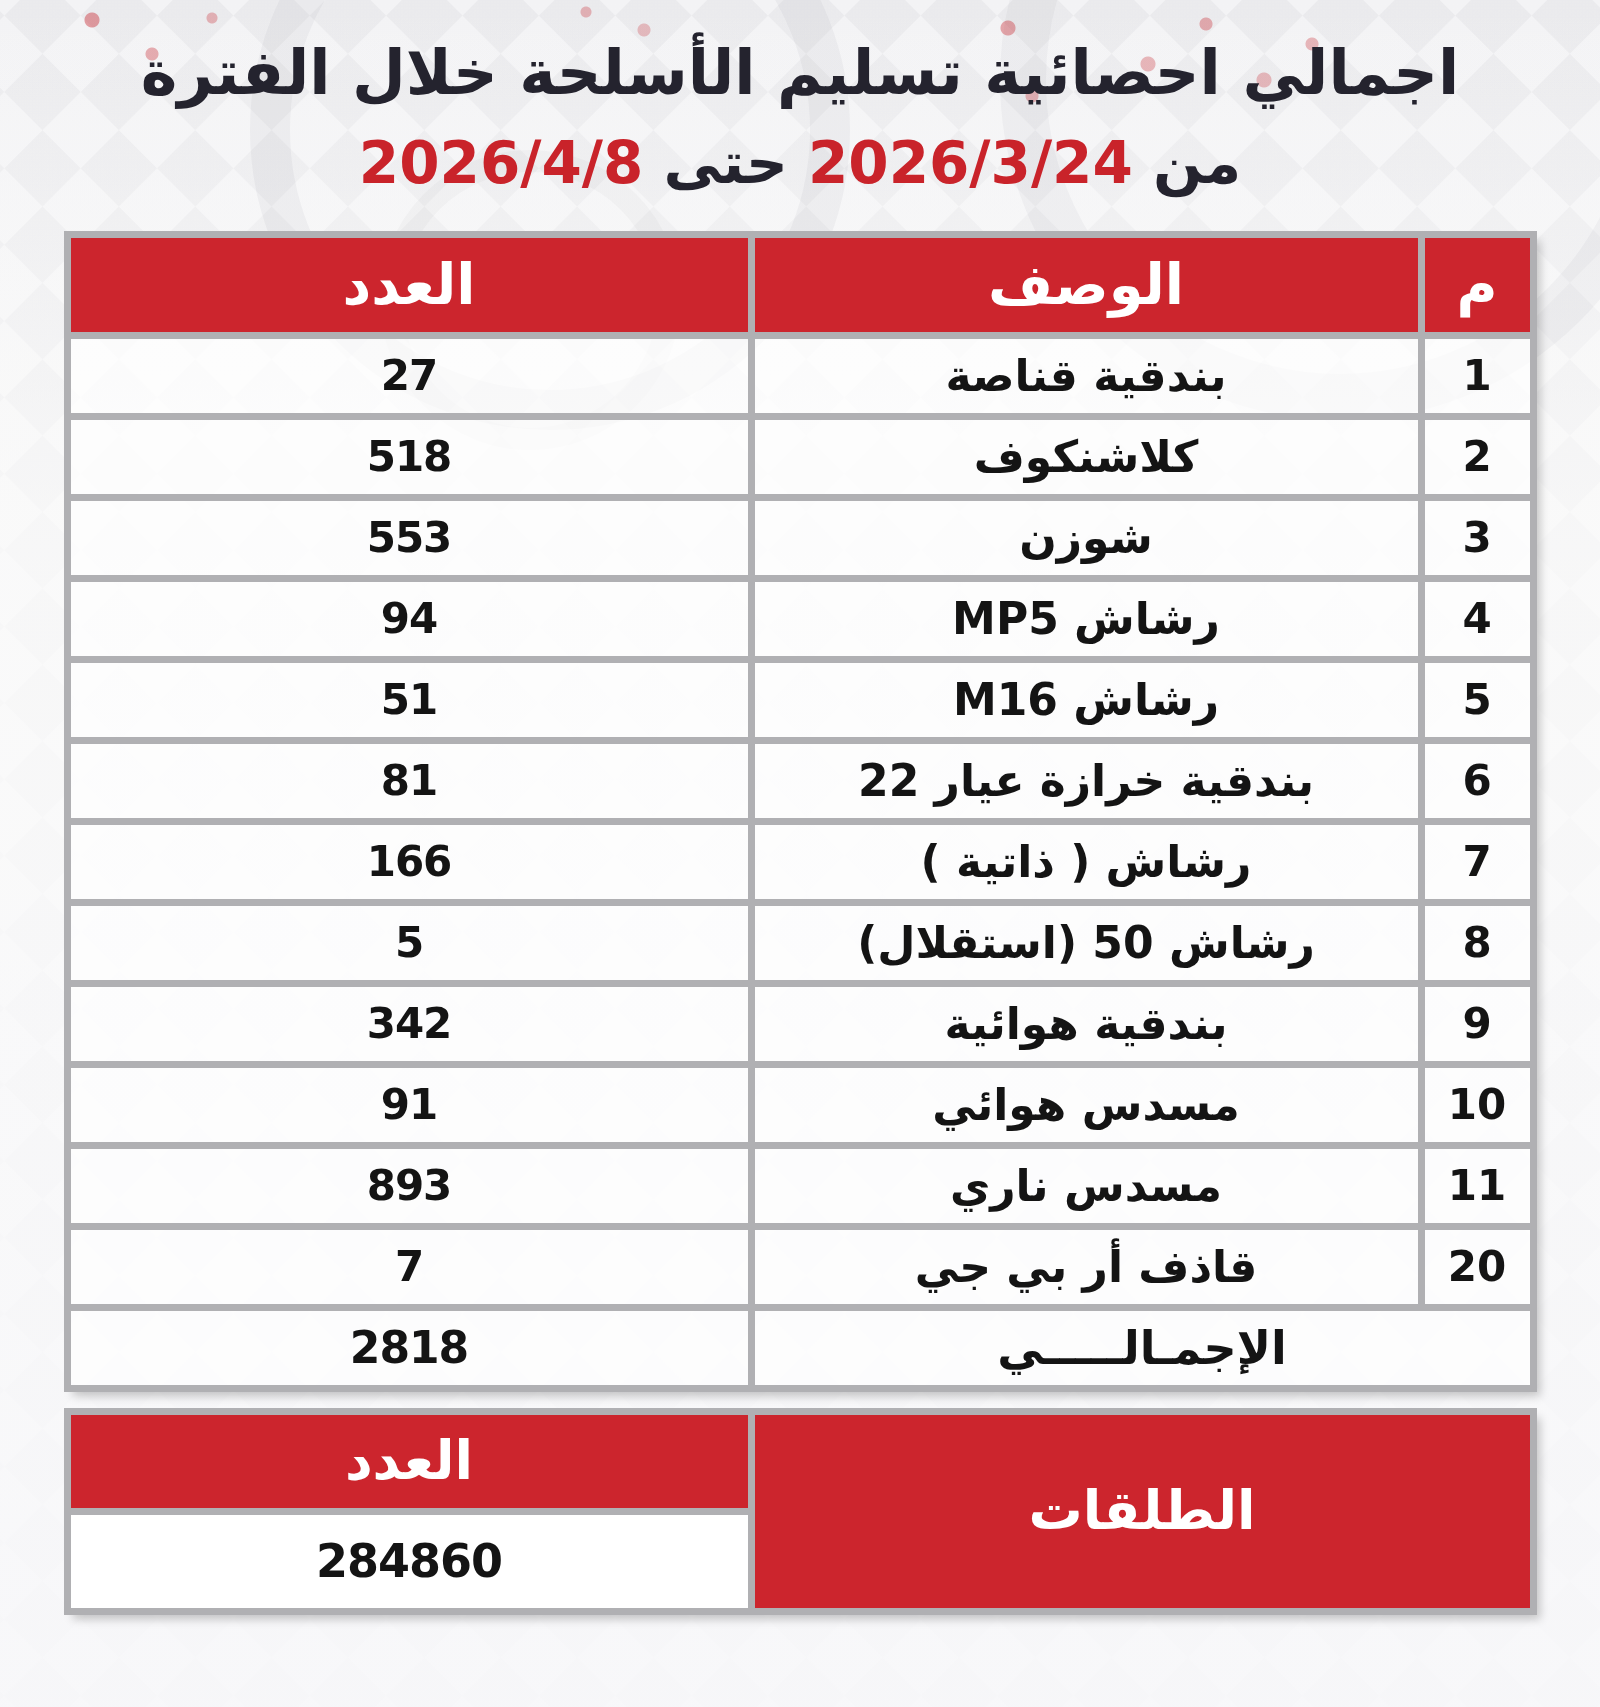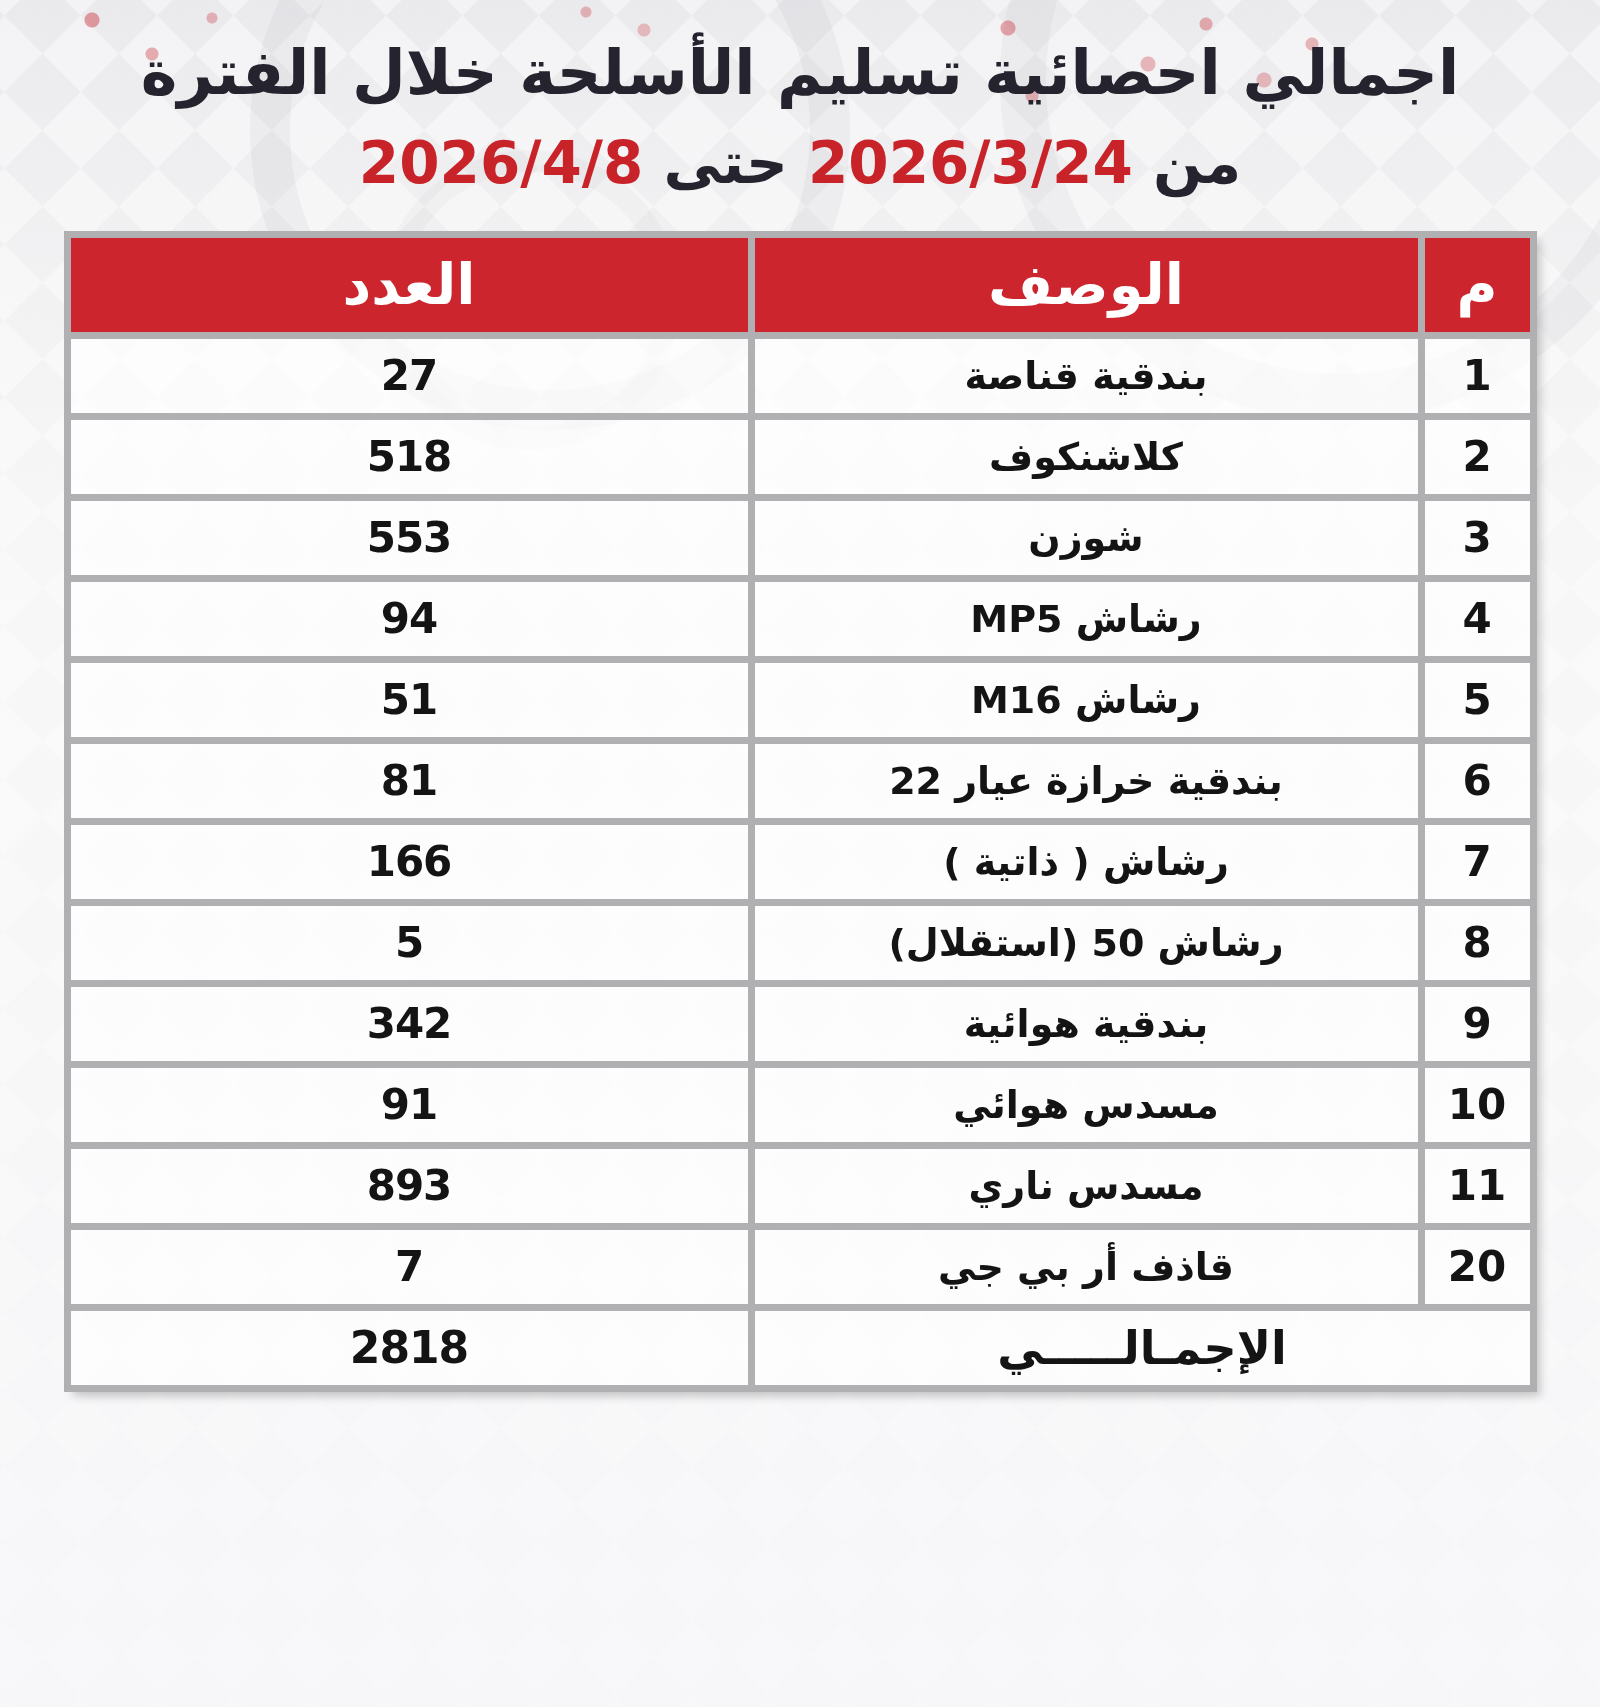--- a/index.html
+++ b/index.html
@@ -84,21 +84,21 @@
   .main-table thead th{
     background:var(--header_red);color:#fff;
     height:101px;font-size:56px;font-weight:bold;line-height:1;
   }
   .main-table tbody td{
     background:rgba(255,255,255,0.66);
     color:var(--text_black);font-weight:bold;
     height:81px;line-height:1;
   }
   td.index-cell{font-size:42px;}
-  td.desc-cell{font-size:38px;}
+  td.desc-cell{font-size:44px;}
   td.count-cell{font-size:42px;letter-spacing:-1px;}
   tr.total-row td{height:81px;}
   td.total-label{font-size:46px;}
   td.total-value{font-size:44px;letter-spacing:-1px;}
   .bullets-table{
     position:relative;
     width:1466px;margin:16px auto 0;
     box-shadow:6px 7px 9px -3px rgba(0,0,0,0.22);
   }
   .bullets-table td{
@@ -230,14 +230,25 @@
         </tr>
       </tbody>
     <tbody>
       <tr class="total-row">
         <td class="total-label" colspan="2">الإجمـالـــــي</td>
         <td class="total-value">2818</td>
       </tr>
     </tbody>
   </table>
 
+  <table class="bullets-table" dir="rtl">
+    <tbody>
+      <tr>
+        <td class="bullets-label" rowspan="2">الطلقات</td>
+        <td class="bullets-header">العدد</td>
+      </tr>
+      <tr>
+        <td class="bullets-value">284860</td>
+      </tr>
+    </tbody>
+  </table>
 
 </div>
 
 </body></html>

